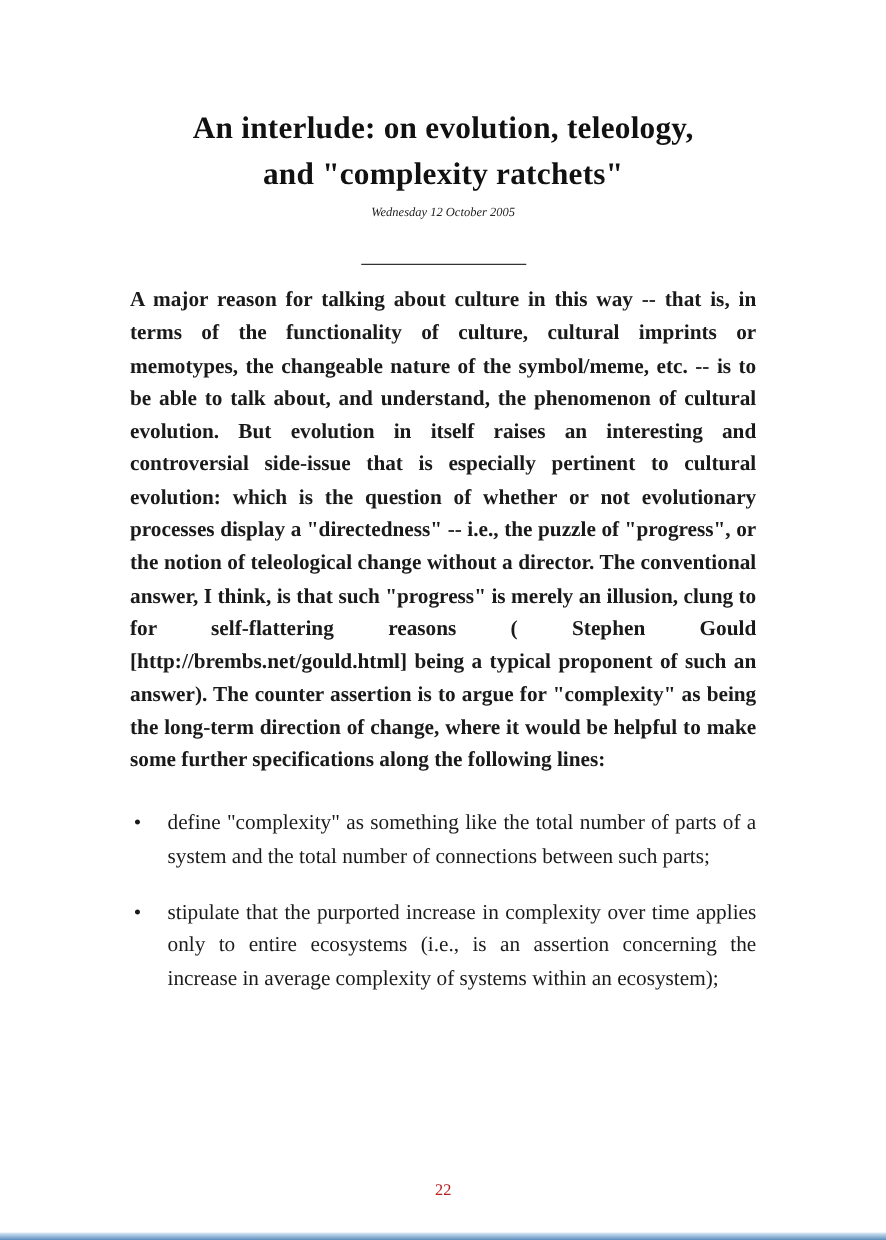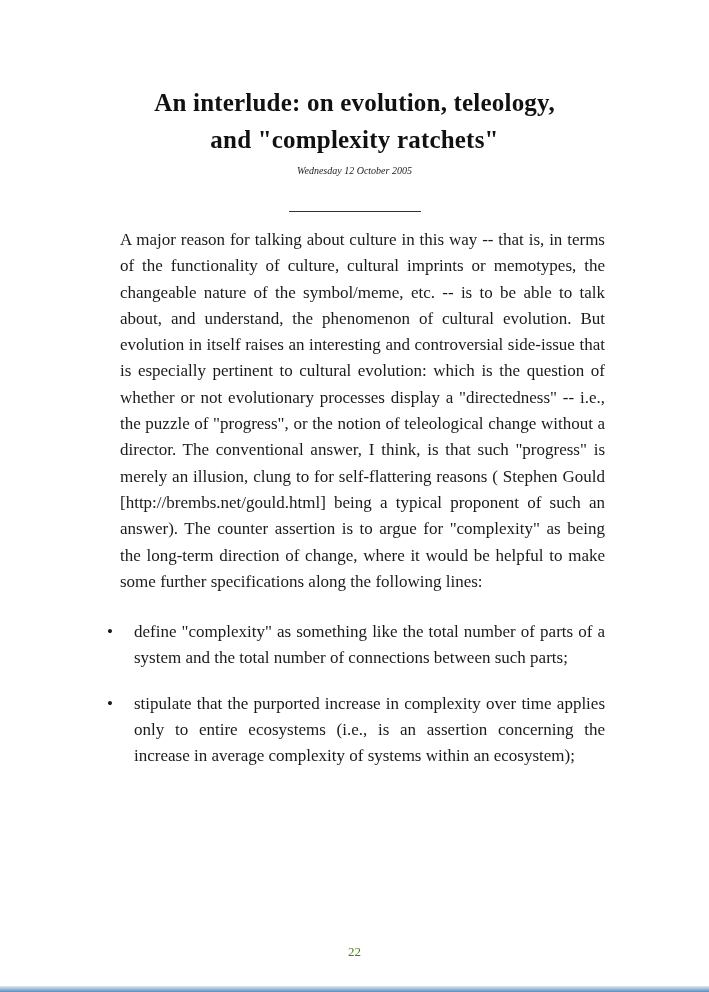--- a/index.html
+++ b/index.html
@@ -44,25 +44,26 @@
     color: #222222;
   }
   hr.rule {
     margin: 35px auto 0 auto;
     width: 132px;
     border: none;
     border-top: 1px solid #333333;
     height: 0;
   }
   p.body-text {
-    margin: 15px 0 0 16px;
+    margin: 15px 0 0 0;
     font-size: 17px;
     line-height: 26.3px;
     text-align: justify;
     color: #1a1a1a;
+    font-weight: bold;
   }
   ul.bullets {
     list-style: none;
     margin: 24px 0 0 0;
     padding: 0;
   }
   ul.bullets li {
     display: flex;
     align-items: flex-start;
   }
@@ -84,21 +85,21 @@
   }
   .page-footer {
     position: absolute;
     left: 0;
     right: 0;
     bottom: 32px;
     text-align: center;
   }
   .page-number {
     font-size: 13px;
-    color: #4d7c0f;
+    color: #b91c1c;
   }
   .bottom-edge {
     position: absolute;
     left: 0;
     right: 0;
     bottom: 0;
     height: 6px;
     background: linear-gradient(to bottom, #dce9f5 0%, #8fb4d6 60%, #5d8cbb 100%);
   }
 </style>

